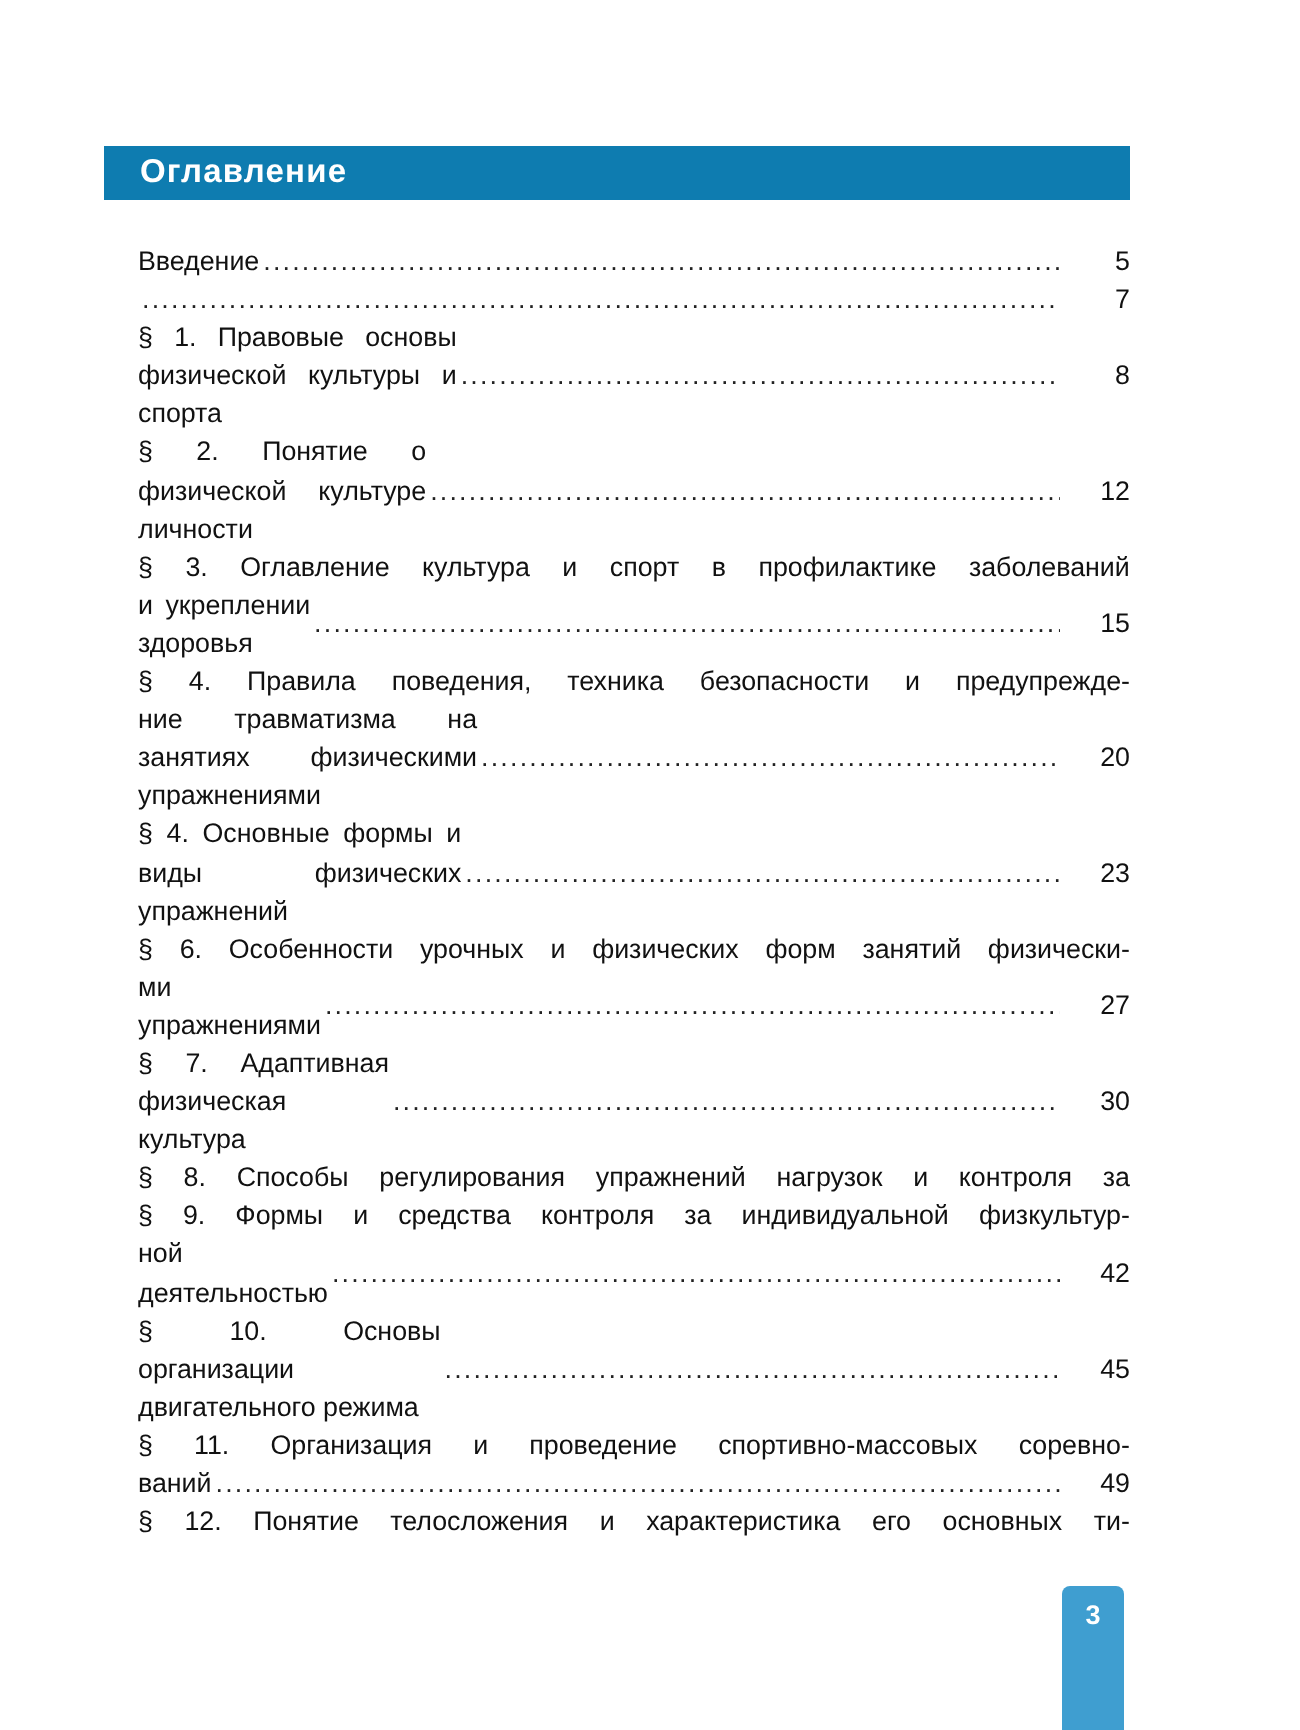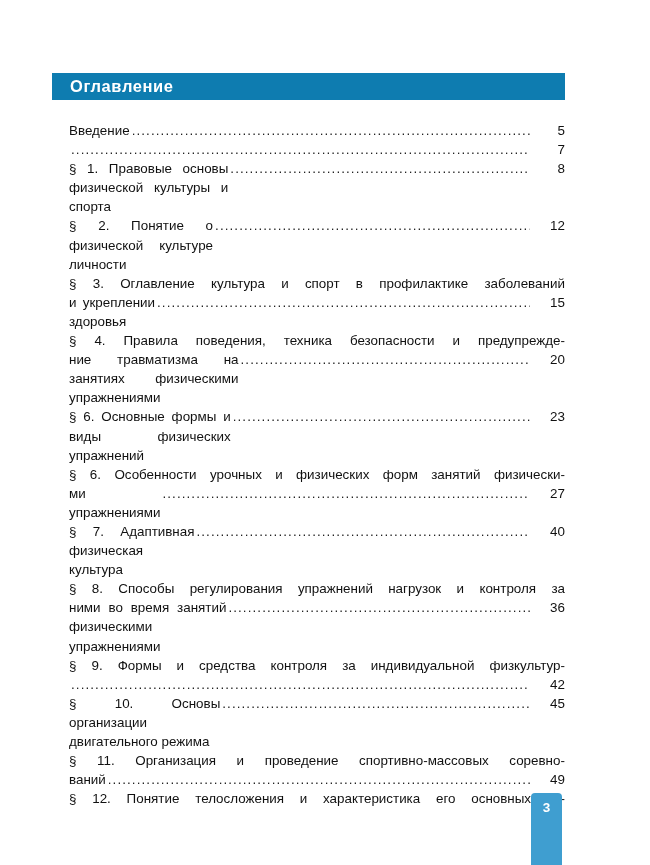--- a/index.html
+++ b/index.html
@@ -47,21 +47,21 @@
 
   .toc-entry {
     position: relative;
     margin: 0;
     padding: 0;
   }
 
   
   .entry-row {
     display: flex;
-    align-items: flex-start;
+    align-items: center;
     width: 496px;
   }
   .entry-text {
     flex: 0 1 auto;
     white-space: pre-wrap;
     font-size: 13.4px;
     line-height: 19.1px;
     text-align: justify;
   }
   .leader {
@@ -185,21 +185,21 @@
         <span>предупрежде-</span>
       </div>
       <div class="entry-row">
         <span class="entry-text ">ние травматизма на занятиях физическими упражнениями</span>
         <span class="leader"></span>
         <span class="page-num">20</span>
       </div>
     </div>
     <div class="toc-entry">
       <div class="entry-row">
-        <span class="entry-text ">§ 6. Основные формы и виды физических упражнений</span>
+        <span class="entry-text ">§ 4. Основные формы и виды физических упражнений</span>
         <span class="leader"></span>
         <span class="page-num">23</span>
       </div>
     </div>
     <div class="toc-entry">
       <div class="justified-line ">
         <span>§</span>
         <span>6.</span>
         <span>Особенности</span>
         <span>урочных</span>
@@ -212,54 +212,50 @@
       <div class="entry-row">
         <span class="entry-text ">ми упражнениями</span>
         <span class="leader"></span>
         <span class="page-num">27</span>
       </div>
     </div>
     <div class="toc-entry">
       <div class="entry-row">
         <span class="entry-text ">§ 7. Адаптивная физическая культура</span>
         <span class="leader"></span>
-        <span class="page-num">40</span>
+        <span class="page-num">30</span>
       </div>
     </div>
     <div class="toc-entry">
       <div class="justified-line ">
         <span>§</span>
         <span>8.</span>
         <span>Способы</span>
         <span>регулирования</span>
         <span>упражнений</span>
         <span>нагрузок</span>
         <span>и</span>
         <span>контроля</span>
         <span>за</span>
       </div>
-      <div class="entry-row">
-        <span class="entry-text ">ними во время занятий физическими упражнениями</span>
-        <span class="leader"></span>
-        <span class="page-num">36</span>
-      </div>
     </div>
     <div class="toc-entry">
       <div class="justified-line ">
         <span>§</span>
         <span>9.</span>
         <span>Формы</span>
         <span>и</span>
         <span>средства</span>
         <span>контроля</span>
         <span>за</span>
         <span>индивидуальной</span>
         <span>физкультур-</span>
       </div>
       <div class="entry-row">
+        <span class="entry-text ">ной деятельностью</span>
         <span class="leader"></span>
         <span class="page-num">42</span>
       </div>
     </div>
     <div class="toc-entry">
       <div class="entry-row">
         <span class="entry-text ">§ 10. Основы организации двигательного режима</span>
         <span class="leader"></span>
         <span class="page-num">45</span>
       </div>

